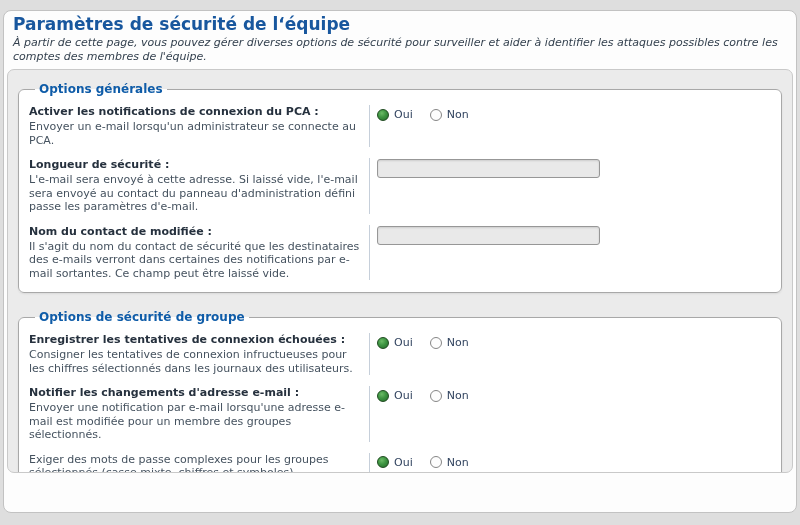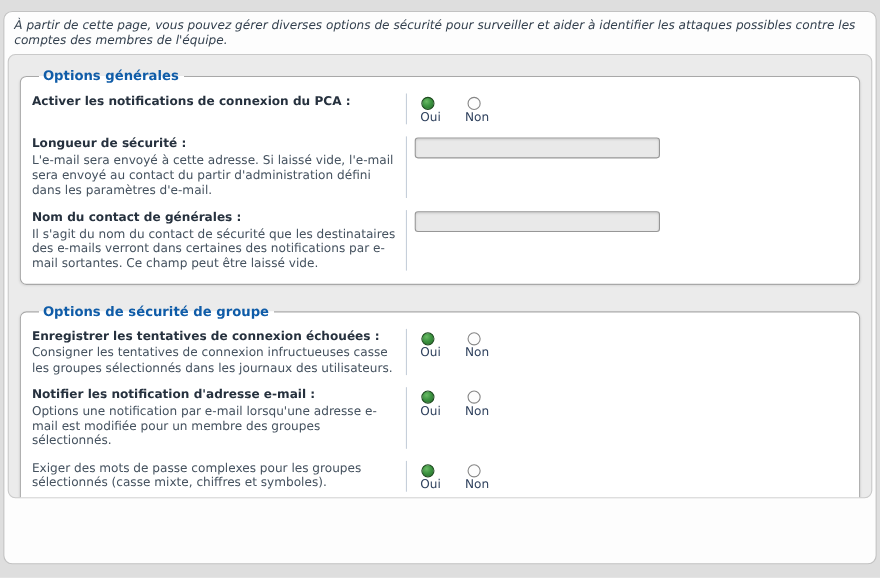--- a/index.html
+++ b/index.html
@@ -87,21 +87,21 @@
   .radio.on {
     background: radial-gradient(circle at 38% 32%, #6bbb66 0%, #3d9441 45%, #256b2a 100%);
     border: 1px solid #1d4a1e;
   }
   .radio.off {
     background: #fdfdfd;
     border: 1px solid #868686;
   }
   .radio-label { margin: 0 0 0 5px; color: #31435f; }
   .radio-pair + .radio-pair { margin-left: 17px; }
-  .radio-pair { display: flex; align-items: center; flex-direction: column; }
+  .radio-pair { display: flex; align-items: center; }
   input[type="text"] {
     background: #e9e9e9;
     border: 1px solid #979797;
     border-radius: 3px;
     height: 19px;
     font-family: "DejaVu Sans", "Liberation Sans", sans-serif;
     font-size: 11px;
     color: #222;
     padding: 1px 4px;
     box-shadow: inset 0 1px 2px rgba(0,0,0,0.12);
@@ -110,93 +110,95 @@
   .input-small { width: 50px; }
   .input-suffix { margin-left: 8px; color: #45525f; }
   .inline { display: flex; align-items: center; }
 </style>
 </head>
 <body>
 
 <div class="main-panel">
 
   <div class="page-header">
+    <div class="page-title">Paramètres de sécurité de l‘équipe</div>
     <div class="page-subtitle">À partir de cette page, vous pouvez gérer diverses options de sécurité pour surveiller et aider à identifier les attaques possibles contre les comptes des membres de l'équipe.</div>
   </div>
 
   <div class="form-area">
 
     <fieldset>
       <legend>Options générales</legend>
 
       <dl class="first">
         <dt>
           <div class="row-label">Activer les notifications de connexion du PCA :</div>
+          <div class="row-desc">Envoyer un e-mail lorsqu'un administrateur se connecte au PCA.</div>
         </dt>
         <dd>
           <div class="radio-group">
             <span class="radio-pair">
               <span class="radio on"></span>
               <span class="radio-label">Oui</span>
             </span>
             <span class="radio-pair">
               <span class="radio off"></span>
               <span class="radio-label">Non</span>
             </span>
           </div>
         </dd>
       </dl>
 
       <dl>
         <dt>
           <div class="row-label">Longueur de sécurité :</div>
-          <div class="row-desc">L'e-mail sera envoyé à cette adresse. Si laissé vide, l'e-mail sera envoyé au contact du partir d'administration défini dans les paramètres d'e-mail.</div>
+          <div class="row-desc">L'e-mail sera envoyé à cette adresse. Si laissé vide, l'e-mail sera envoyé au contact du panneau d'administration défini passe les paramètres d'e-mail.</div>
         </dt>
         <dd>
           <input type="text" class="input-wide" value="" style="">
         </dd>
       </dl>
 
       <dl>
         <dt>
-          <div class="row-label">Nom du contact de générales :</div>
+          <div class="row-label">Nom du contact de modifiée :</div>
           <div class="row-desc">Il s'agit du nom du contact de sécurité que les destinataires des e-mails verront dans certaines des notifications par e-mail sortantes. Ce champ peut être laissé vide.</div>
         </dt>
         <dd>
           <input type="text" class="input-wide" value="" style="">
         </dd>
       </dl>
     </fieldset>
 
     <fieldset class="last">
       <legend>Options de sécurité de groupe</legend>
 
       <dl class="first">
         <dt>
           <div class="row-label">Enregistrer les tentatives de connexion échouées :</div>
-          <div class="row-desc">Consigner les tentatives de connexion infructueuses casse les groupes sélectionnés dans les journaux des utilisateurs.</div>
-        </dt>
-        <dd>
-          <div class="radio-group">
-            <span class="radio-pair">
-              <span class="radio on"></span>
-              <span class="radio-label">Oui</span>
-            </span>
-            <span class="radio-pair">
-              <span class="radio off"></span>
-              <span class="radio-label">Non</span>
-            </span>
-          </div>
-        </dd>
-      </dl>
-
-      <dl>
-        <dt>
-          <div class="row-label">Notifier les notification d'adresse e-mail :</div>
-          <div class="row-desc">Options une notification par e-mail lorsqu'une adresse e-mail est modifiée pour un membre des groupes sélectionnés.</div>
+          <div class="row-desc">Consigner les tentatives de connexion infructueuses pour les chiffres sélectionnés dans les journaux des utilisateurs.</div>
+        </dt>
+        <dd>
+          <div class="radio-group">
+            <span class="radio-pair">
+              <span class="radio on"></span>
+              <span class="radio-label">Oui</span>
+            </span>
+            <span class="radio-pair">
+              <span class="radio off"></span>
+              <span class="radio-label">Non</span>
+            </span>
+          </div>
+        </dd>
+      </dl>
+
+      <dl>
+        <dt>
+          <div class="row-label">Notifier les changements d'adresse e-mail :</div>
+          <div class="row-desc">Envoyer une notification par e-mail lorsqu'une adresse e-mail est modifiée pour un membre des groupes sélectionnés.</div>
         </dt>
         <dd>
           <div class="radio-group">
             <span class="radio-pair">
               <span class="radio on"></span>
               <span class="radio-label">Oui</span>
             </span>
             <span class="radio-pair">
               <span class="radio off"></span>
               <span class="radio-label">Non</span>

